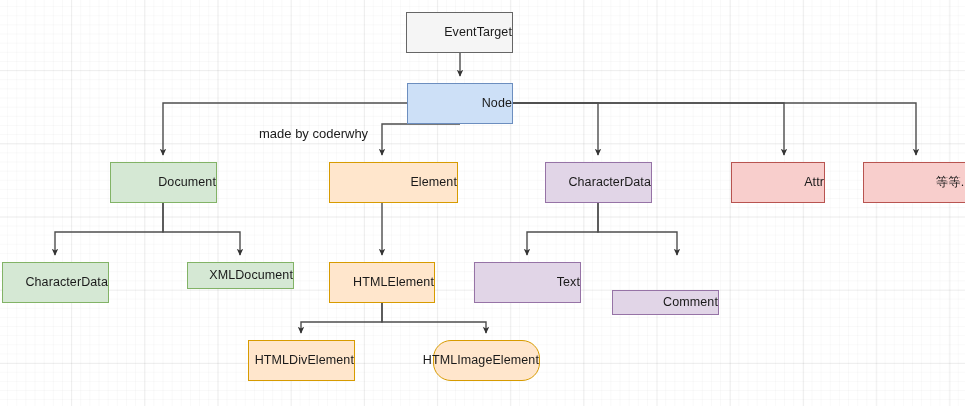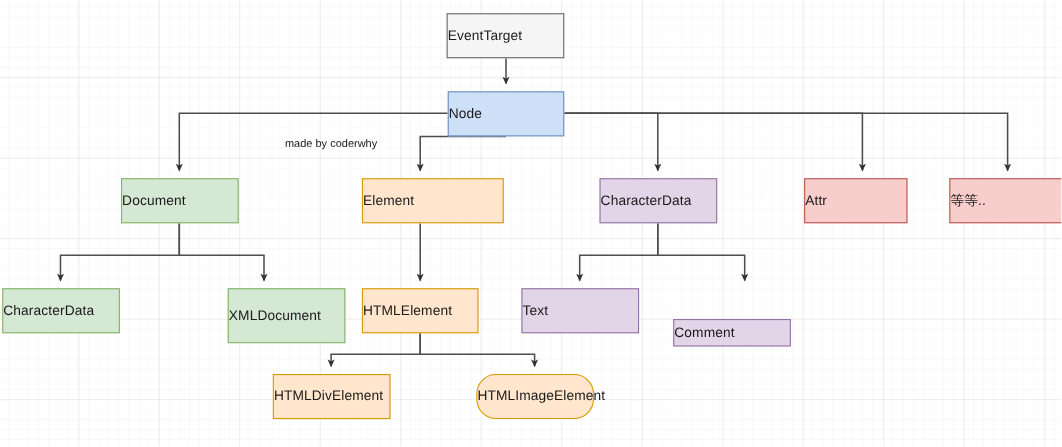--- a/index.html
+++ b/index.html
@@ -34,31 +34,31 @@
     height: 406px;
     pointer-events: none;
   }
   .node-box {
     position: absolute;
     box-sizing: border-box;
     border-style: solid;
     border-width: 1px;
     display: flex;
     align-items: center;
-    justify-content: flex-start;
+    justify-content: flex-end;
     font-size: 12.5px;
     color: #1a1a1a;
     letter-spacing: 0.1px;
     line-height: 1.2;
     text-align: center;
     user-select: none;
   }
   .note-label {
     position: absolute;
-    font-size: 10px;
+    font-size: 13px;
     color: #1a1a1a;
     white-space: nowrap;
     user-select: none;
   }
 </style>
 </head>
 <body>
 
 <div id="canvas">
 
@@ -103,21 +103,21 @@
       </div>
       <div class="node-box" style="left: 731px; top: 162px; width: 94px; height: 41px; background: rgb(248, 206, 204); border-color: rgb(184, 84, 80);">
         <span>Attr</span>
       </div>
       <div class="node-box" style="left: 863px; top: 162px; width: 106px; height: 41px; background: rgb(248, 206, 204); border-color: rgb(184, 84, 80);">
         <span>等等..</span>
       </div>
       <div class="node-box" style="left: 2px; top: 262px; width: 107px; height: 41px; background: rgb(213, 232, 212); border-color: rgb(130, 179, 102);">
         <span>CharacterData</span>
       </div>
-      <div class="node-box" style="left: 187px; top: 262px; width: 107px; height: 50px; background: rgb(213, 232, 212); border-color: rgb(130, 179, 102); margin-left: 20px;">
+      <div class="node-box" style="left: 187px; top: 262px; width: 107px; height: 27px; background: rgb(213, 232, 212); border-color: rgb(130, 179, 102);">
         <span>XMLDocument</span>
       </div>
       <div class="node-box" style="left: 329px; top: 262px; width: 106px; height: 41px; background: rgb(255, 230, 204); border-color: rgb(215, 155, 0);">
         <span>HTMLElement</span>
       </div>
       <div class="node-box" style="left: 474px; top: 262px; width: 107px; height: 41px; background: rgb(225, 213, 231); border-color: rgb(150, 115, 166);">
         <span>Text</span>
       </div>
       <div class="node-box" style="left: 612px; top: 262px; width: 107px; height: 25px; background: rgb(225, 213, 231); border-color: rgb(150, 115, 166); margin-top: 28px;">
         <span>Comment</span>

